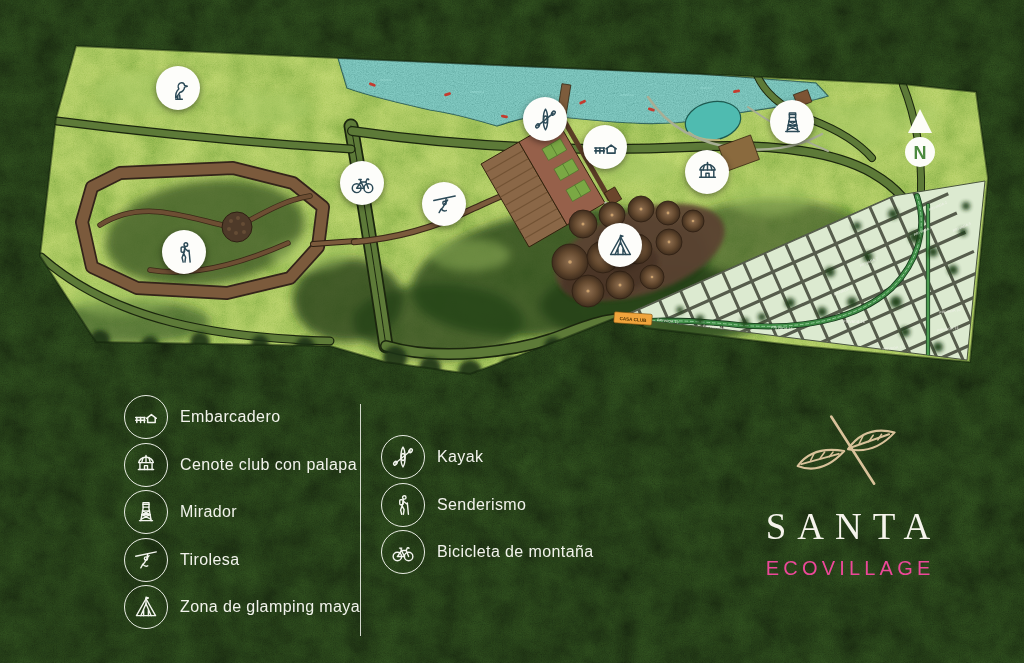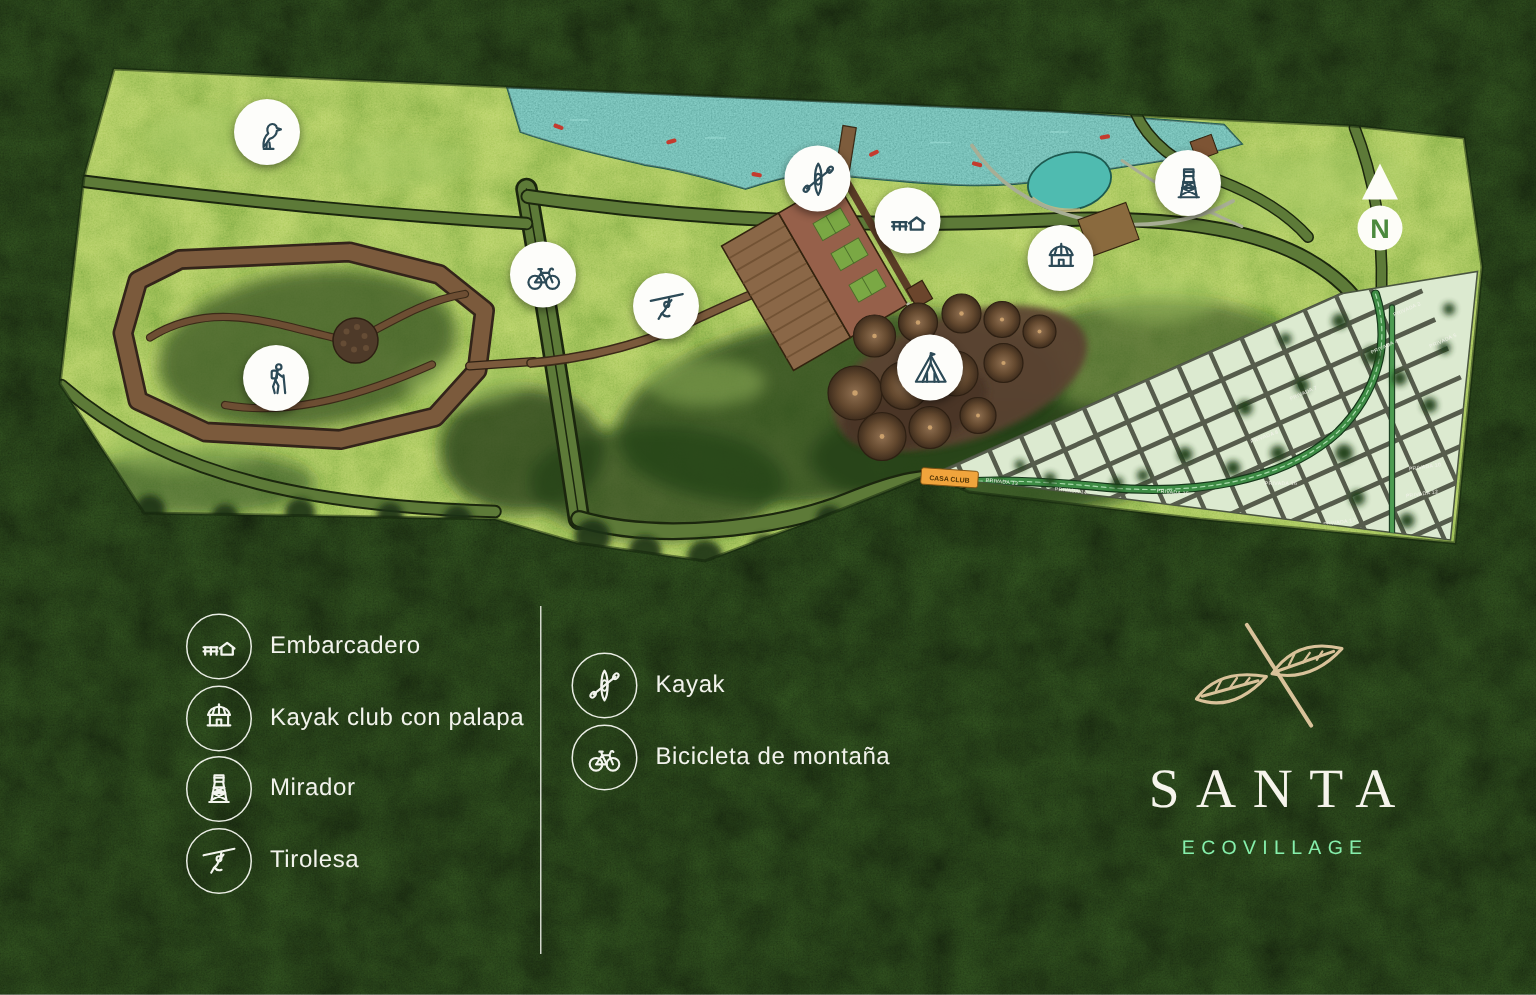--- a/index.html
+++ b/index.html
@@ -3,34 +3,34 @@
 <meta charset="utf-8">
 <title>Santa Clara Ecovillage</title>
 <style>
   html,body{margin:0;padding:0}
   body{width:1024px;height:663px;position:relative;overflow:hidden;background:#16250e;font-family:"Liberation Sans",sans-serif}
   #scene{position:absolute;left:0;top:0}
   .marker{position:absolute;width:44px;height:44px;border-radius:50%;background:#fdfdfa;
           box-shadow:0 2px 6px rgba(0,0,0,.45);display:flex;align-items:center;justify-content:center;color:#2c4a57}
   .marker svg{width:27px;height:27px}
   .legend-col{position:absolute}
-  #col1{left:124px;top:408px}
+  #col1{left:124px;top:394px}
   #col2{left:381px;top:434px}
   .lrow{display:flex;align-items:center;height:46px;margin-bottom:1.6px}
   .lcircle{width:44px;height:44px;border:1.4px solid rgba(243,245,238,.95);border-radius:50%;
            display:flex;align-items:center;justify-content:center;color:#f3f5ee;flex:0 0 auto;box-sizing:border-box}
   .lcircle svg{width:26px;height:26px}
   .ltxt{margin-left:12px;font-size:16px;color:#f2f3ec;letter-spacing:.4px;white-space:nowrap}
   #divider{position:absolute;left:360px;top:404px;width:1px;height:232px;background:rgba(242,243,236,.85)}
   #logo{position:absolute;left:698px;top:412px;width:300px;text-align:center}
   #logo .emblem{width:112px;height:80px;display:block;margin:0 auto}
   .brandname{font-family:"Liberation Serif",serif;font-size:37px;line-height:34px;letter-spacing:11px;
              padding-left:11px;color:#f6f4ec}
   #brandblock{margin-top:18px}
-  .brandsub{font-size:13px;letter-spacing:4.2px;padding-left:4.2px;color:#86efac;margin-top:13px}
+  .brandsub{font-size:20px;letter-spacing:4.2px;padding-left:4.2px;color:#ec4899;margin-top:13px}
   .stl{font-family:"Liberation Sans",sans-serif;font-size:3.4px;fill:#f2f2ea;letter-spacing:.25px;text-anchor:middle}
 </style>
 </head>
 <body>
 
 <svg id="scene" width="1024" height="663" viewBox="0 0 1024 663">
   <defs>
     <filter id="fGrain" x="-5%" y="-5%" width="110%" height="110%">
       <feTurbulence type="fractalNoise" baseFrequency="0.9" numOctaves="2" seed="11" stitchTiles="stitch"></feTurbulence>
       <feColorMatrix type="saturate" values="0"></feColorMatrix>
@@ -435,50 +435,66 @@
         </svg>
       </span>
     <span class="ltxt">Embarcadero</span>
   </div>
   <div class="lrow">
     <span class="lcircle">
         <svg viewBox="0 0 24 24">
           <use href="#i-palapa"></use>
         </svg>
       </span>
-    <span class="ltxt">Kayak club con palapa</span>
+    <span class="ltxt">Cenote club con palapa</span>
   </div>
   <div class="lrow">
     <span class="lcircle">
         <svg viewBox="0 0 24 24">
           <use href="#i-tower"></use>
         </svg>
       </span>
     <span class="ltxt">Mirador</span>
   </div>
   <div class="lrow">
     <span class="lcircle">
         <svg viewBox="0 0 24 24">
           <use href="#i-zip"></use>
         </svg>
       </span>
     <span class="ltxt">Tirolesa</span>
   </div>
+  <div class="lrow">
+    <span class="lcircle">
+        <svg viewBox="0 0 24 24">
+          <use href="#i-tent"></use>
+        </svg>
+      </span>
+    <span class="ltxt">Zona de glamping maya</span>
+  </div>
 </div>
 
 <div id="divider"></div>
 
 <div class="legend-col" id="col2">
   <div class="lrow">
     <span class="lcircle">
         <svg viewBox="0 0 24 24">
           <use href="#i-kayak"></use>
         </svg>
       </span>
     <span class="ltxt">Kayak</span>
+  </div>
+  <div class="lrow">
+    <span class="lcircle">
+        <svg viewBox="0 0 24 24">
+          <use href="#i-hiker"></use>
+        </svg>
+      </span>
+    <span class="ltxt">Senderismo</span>
   </div>
   <div class="lrow">
     <span class="lcircle">
         <svg viewBox="0 0 24 24">
           <use href="#i-bike"></use>
         </svg>
       </span>
     <span class="ltxt">Bicicleta de montaña</span>
   </div>
 </div>

